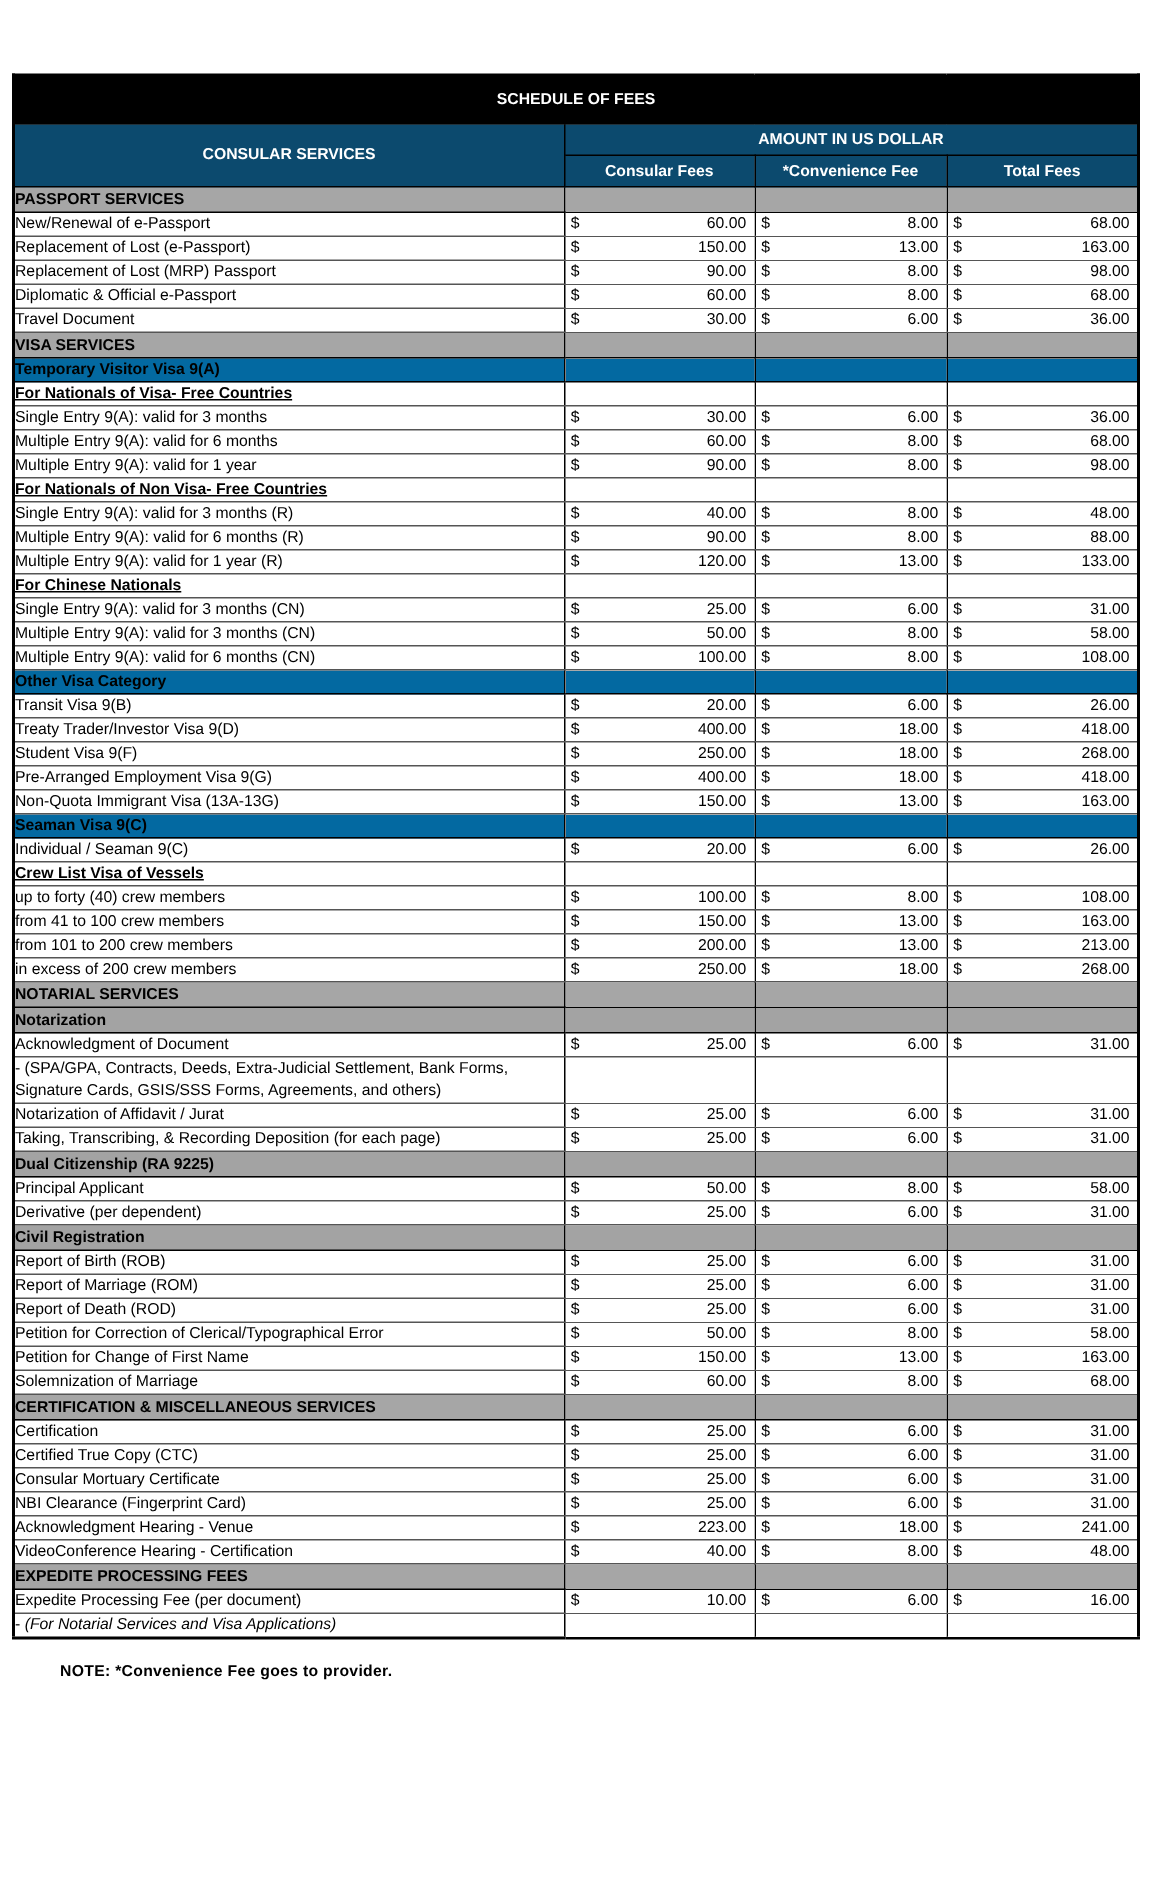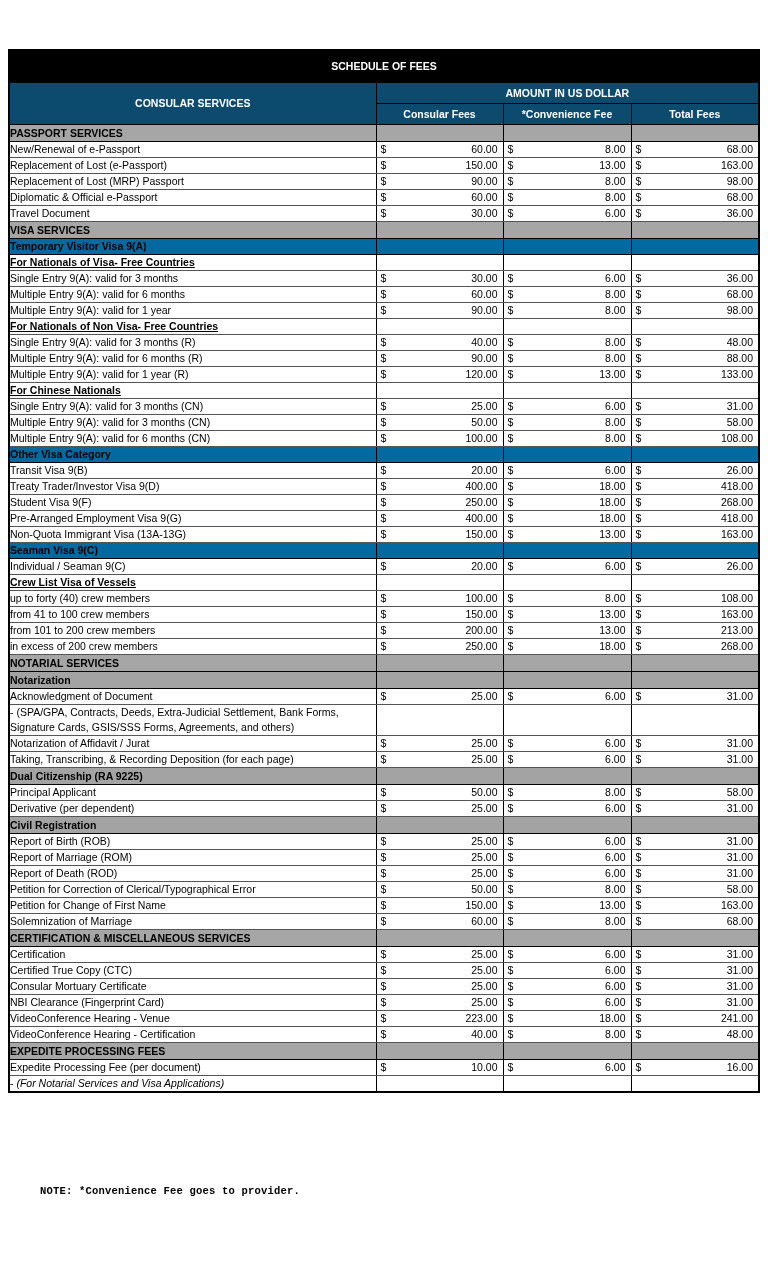--- a/index.html
+++ b/index.html
@@ -29,21 +29,21 @@
   tr.subheading td.label { padding-left: 32px; font-weight: bold; font-size: 11px; }
   tr.subheading td.label span { text-decoration: underline; }
   tr.item td { background: #fff; height: 15px; border-bottom: 1px solid #555; }
   tr.item td.label { padding-left: 32px; font-size: 10.5px; white-space: nowrap; overflow: hidden; }
   tr.item td.label.wrap { white-space: normal; padding-left: 3px; line-height: 13px; padding-top: 2px; padding-bottom: 2px; }
   tr.item td.label.italic { font-style: italic; }
   td.num { position: relative; }
   td.num .cur { position: absolute; left: 4px; top: 0; }
   td.num .amt { display: block; text-align: right; padding-right: 5px; }
   tr.last td { border-bottom: 2px solid #000; }
-  #note { position: absolute; left: 40px; top: 1185px; font-family: Liberation Mono, monospace; font-weight: bold; font-size: 10.5px; letter-spacing: 0.2px; }
+  #note { position: absolute; left: 40px; top: 1108px; font-family: Liberation Sans, sans-serif; font-weight: bold; font-size: 10.5px; letter-spacing: 0.2px; }
 </style>
 </head>
 <body>
 
 <table id="fees">
   <colgroup>
       <col class="c0">
       <col class="c1">
       <col class="c2">
       <col class="c3">
@@ -732,21 +732,21 @@
         <td class="num">
           <span class="cur">$</span>
           <span class="amt">6.00</span>
         </td>
         <td class="num">
           <span class="cur">$</span>
           <span class="amt">31.00</span>
         </td>
       </tr>
       <tr class="item">
-        <td class="label">VideoConference Hearing - Venue</td>
+        <td class="label">Acknowledgment Hearing - Venue</td>
         <td class="num">
           <span class="cur">$</span>
           <span class="amt">223.00</span>
         </td>
         <td class="num">
           <span class="cur">$</span>
           <span class="amt">18.00</span>
         </td>
         <td class="num">
           <span class="cur">$</span>

